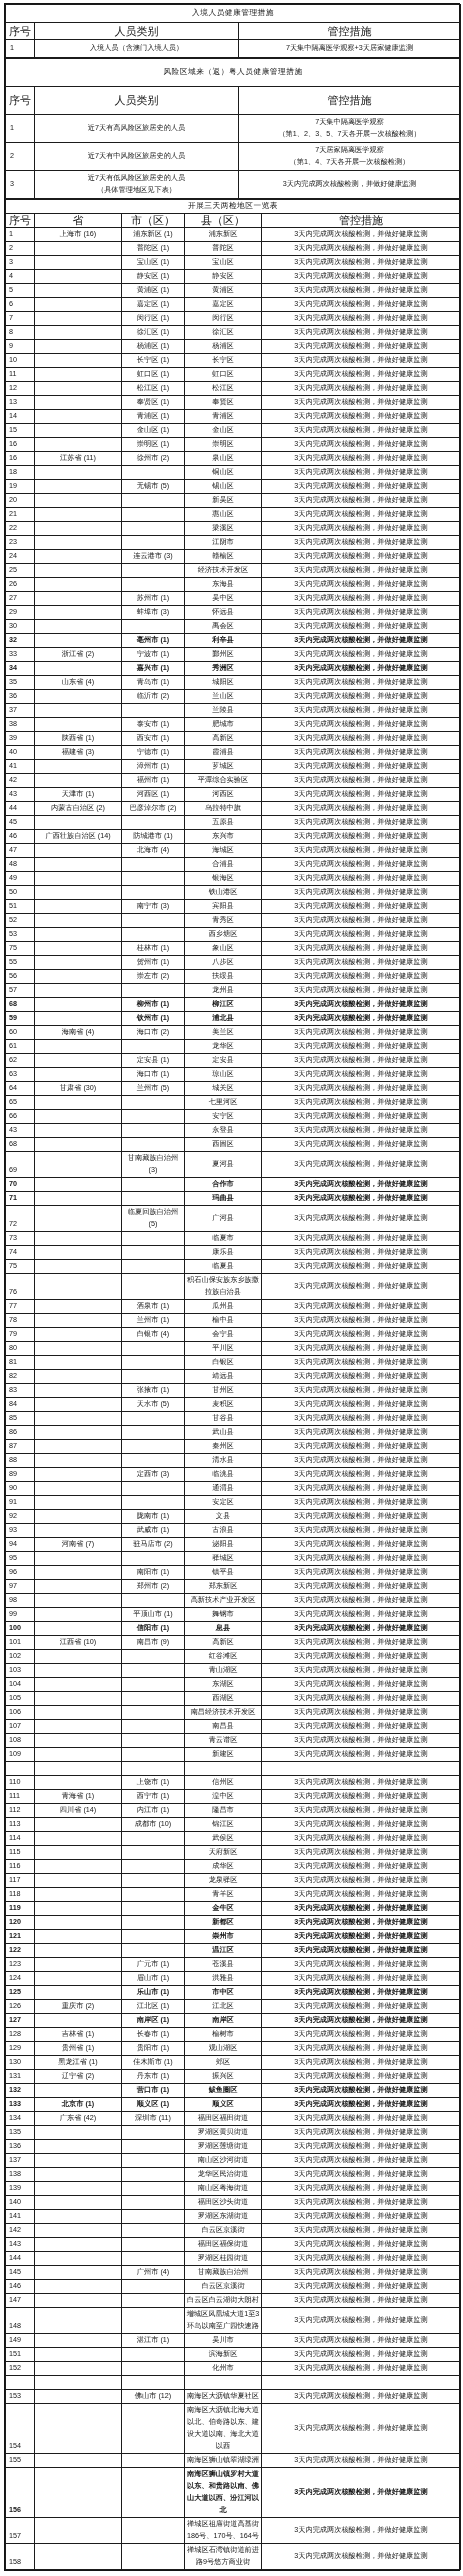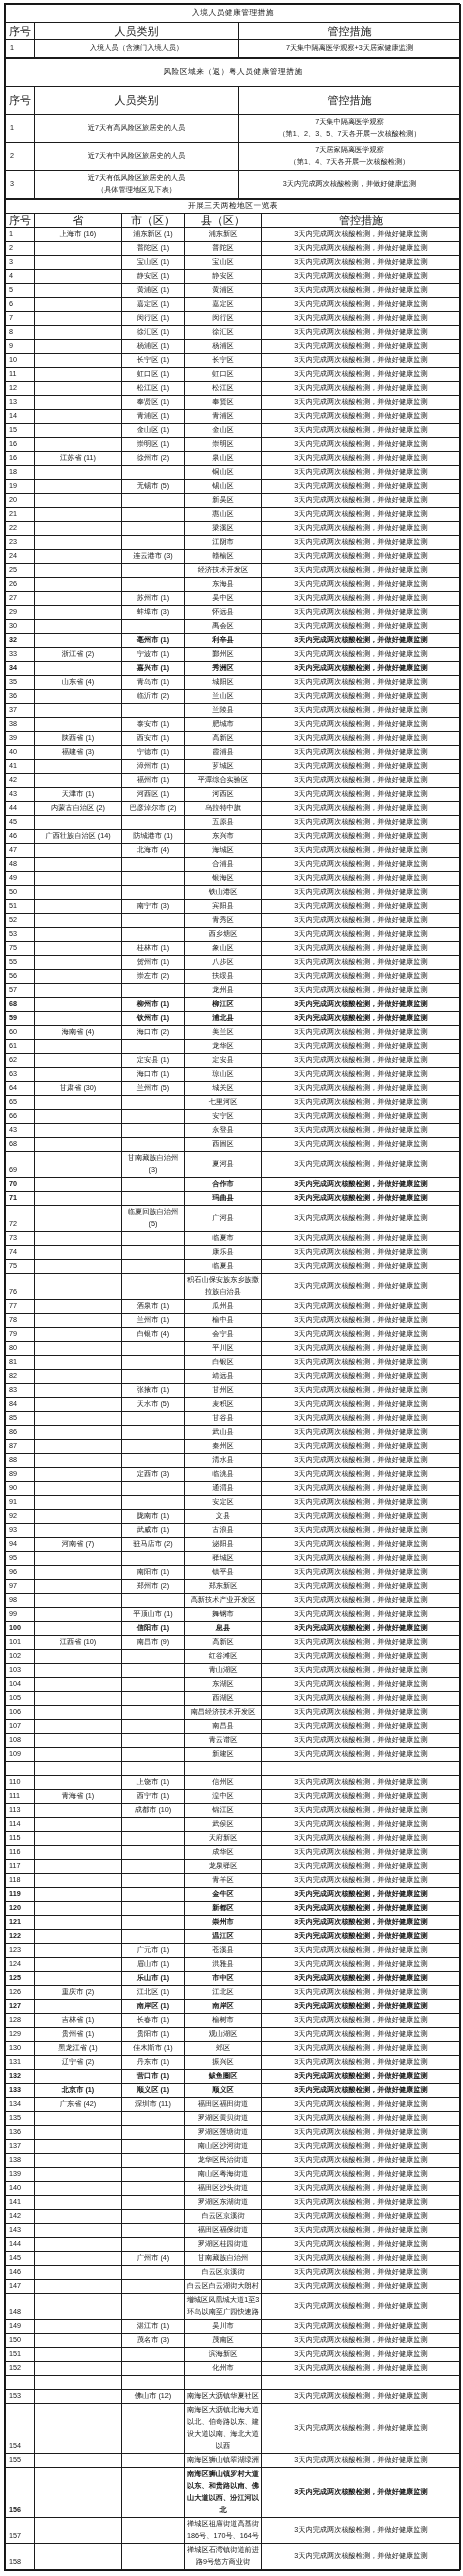--- a/index.html
+++ b/index.html
@@ -866,20 +866,27 @@
           <td class="meas">3天内完成两次核酸检测，并做好健康监测</td>
         </tr>
         <tr>
           <td class="seq">111</td>
           <td class="prov">青海省 (1)</td>
           <td class="city">西宁市 (1)</td>
           <td class="county">湟中区</td>
           <td class="meas">3天内完成两次核酸检测，并做好健康监测</td>
         </tr>
         <tr>
+          <td class="seq">112</td>
+          <td class="prov">四川省 (14)</td>
+          <td class="city">内江市 (1)</td>
+          <td class="county">隆昌市</td>
+          <td class="meas">3天内完成两次核酸检测，并做好健康监测</td>
+        </tr>
+        <tr>
           <td class="seq">113</td>
           <td class="prov"></td>
           <td class="city">成都市 (10)</td>
           <td class="county">锦江区</td>
           <td class="meas">3天内完成两次核酸检测，并做好健康监测</td>
         </tr>
         <tr>
           <td class="seq">114</td>
           <td class="prov"></td>
           <td class="city"></td>
@@ -1122,27 +1129,20 @@
           <td class="prov"></td>
           <td class="city"></td>
           <td class="county">增城区凤凰城大道1至3环岛以南至广园快速路</td>
           <td class="meas">3天内完成两次核酸检测，并做好健康监测</td>
         </tr>
         <tr>
           <td class="seq">149</td>
           <td class="prov"></td>
           <td class="city">湛江市 (1)</td>
           <td class="county">吴川市</td>
-          <td class="meas">3天内完成两次核酸检测，并做好健康监测</td>
-        </tr>
-        <tr>
-          <td class="seq">150</td>
-          <td class="prov"></td>
-          <td class="city">茂名市 (3)</td>
-          <td class="county">茂南区</td>
           <td class="meas">3天内完成两次核酸检测，并做好健康监测</td>
         </tr>
         <tr>
           <td class="seq">151</td>
           <td class="prov"></td>
           <td class="city"></td>
           <td class="county">滨海新区</td>
           <td class="meas">3天内完成两次核酸检测，并做好健康监测</td>
         </tr>
         <tr>

